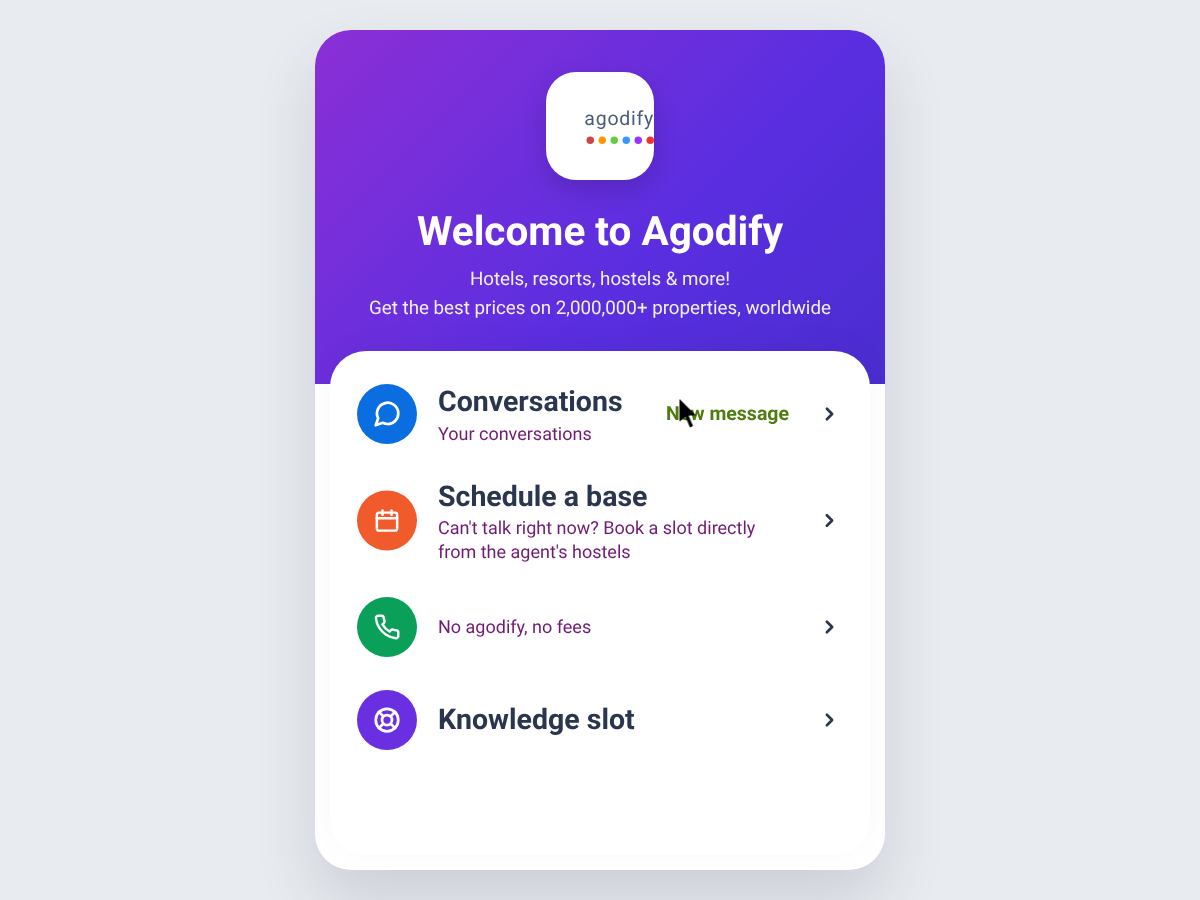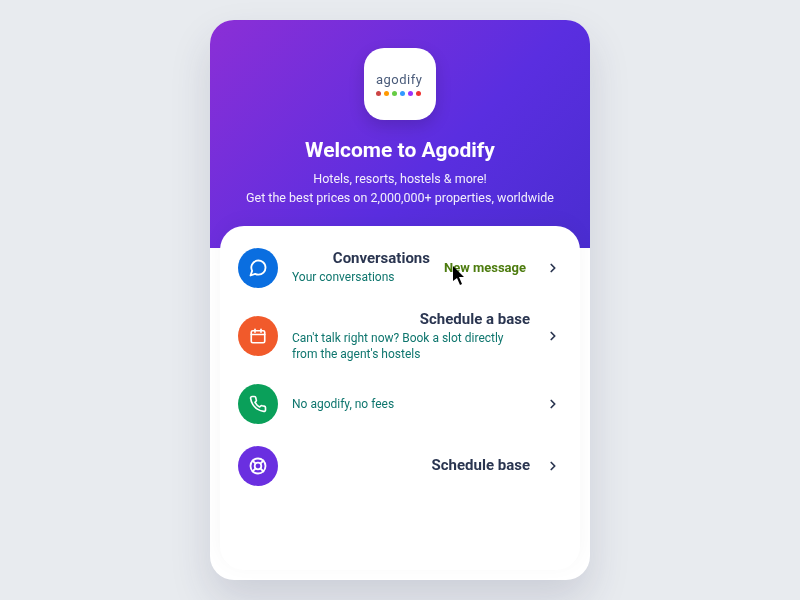--- a/index.html
+++ b/index.html
@@ -28,36 +28,35 @@
     color: #fff;
   }
   .logo-tile {
     width: 72px;
     height: 72px;
     background: #fff;
     border-radius: 20px;
     margin: 0 auto 18px auto;
     display: flex;
     flex-direction: column;
-    align-items: flex-start;
+    align-items: flex-end;
     justify-content: center;
     box-shadow: 0 6px 16px rgba(0,0,0,0.15);
-    padding-left: 12px;
   }
   .logo-text {
     font-size: 13px;
     color: #4a5b7a;
     letter-spacing: 0.5px;
     margin-bottom: 4px;
   }
   .logo-dots { display: flex; gap: 3px; }
   .logo-dots span { width: 5px; height: 5px; border-radius: 50%; display:block; }
   .d1{background:#c44;} .d2{background:#f90;} .d3{background:#6c4;} .d4{background:#39f;} .d5{background:#93f;} .d6{background:#e33;}
   .welcome-title {
-    font-size: 21px;
+    font-size: 27px;
     font-weight: 700;
     margin-bottom: 8px;
   }
   .welcome-sub {
     font-size: 12.5px;
     line-height: 1.5;
     opacity: 0.92;
     text-align: center;
   }
   .panel {
@@ -81,29 +80,28 @@
     width: 40px; height: 40px; border-radius: 50%;
     flex-shrink: 0;
     display:flex; align-items:center; justify-content:center;
   }
   .ic-blue   { background:#0a6ee0; }
   .ic-orange { background:#f15a2b; }
   .ic-green  { background:#0aa05a; }
   .ic-purple { background:#6a2fe0; }
   .row-body { flex:1; min-width:0; }
   .row-title {
-    font-size: 15px;
+    font-size: 19px;
     font-weight: 700;
     color: #2a3550;
     margin-bottom: 2px;
-    text-align: right;
   }
   .row-sub {
     font-size: 12px;
-    color: #0f766e;
+    color: #701a75;
     line-height: 1.35;
   }
   .row-cta {
     font-size: 13px;
     font-weight: 700;
     color: #4d7c0f;
     margin-right: 4px;
     white-space: nowrap;
   }
   .chevron {
@@ -203,21 +201,21 @@
         <svg width="20" height="20" viewBox="0 0 24 24" fill="none" stroke="#fff" stroke-width="2.2" stroke-linecap="round" stroke-linejoin="round">
             <circle cx="12" cy="12" r="9"></circle>
             <circle cx="12" cy="12" r="4"></circle>
             <line x1="5.5" y1="5.5" x2="9" y2="9"></line>
             <line x1="18.5" y1="5.5" x2="15" y2="9"></line>
             <line x1="18.5" y1="18.5" x2="15" y2="15"></line>
             <line x1="5.5" y1="18.5" x2="9" y2="15"></line>
           </svg>
       </div>
       <div class="row-body">
-        <div class="row-title">Schedule base</div>
+        <div class="row-title">Knowledge slot</div>
       </div>
       <div class="chevron">
         <svg width="14" height="14" viewBox="0 0 24 24" fill="none" stroke-width="3" stroke-linecap="round" stroke-linejoin="round">
             <polyline points="9 18 15 12 9 6"></polyline>
           </svg>
       </div>
     </div>
 
   </div>
 </div>

